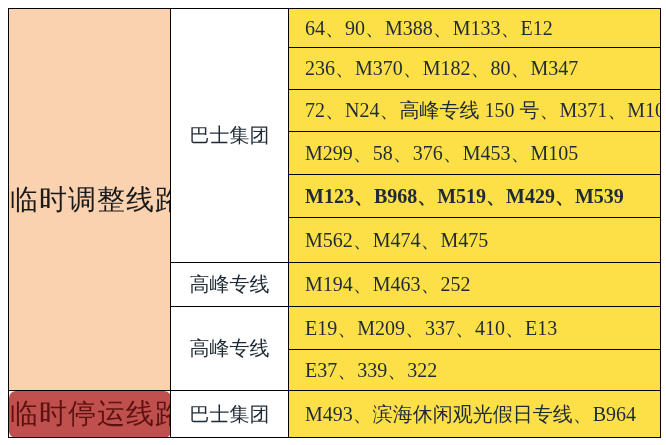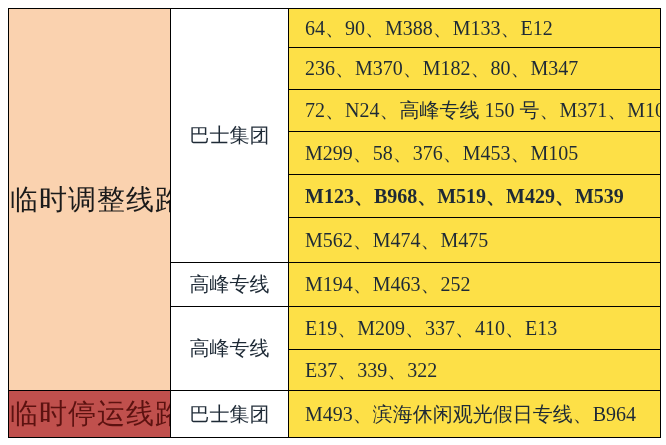--- a/index.html
+++ b/index.html
@@ -36,20 +36,21 @@
     font-size: 28px;
     letter-spacing: 1px;
   }
   td.cat-adjusted {
     background: #FAD2AF;
     color: #1a1a1a;
   }
   td.cat-suspended {
     background: #C0504D;
     color: #5C1210;
+    border-radius: 7px;
   }
   td.op {
     text-align: center;
     font-size: 20px;
     color: #1e2a36;
     background: #ffffff;
   }
   td.routes {
     text-align: left;
     padding-left: 16px;

